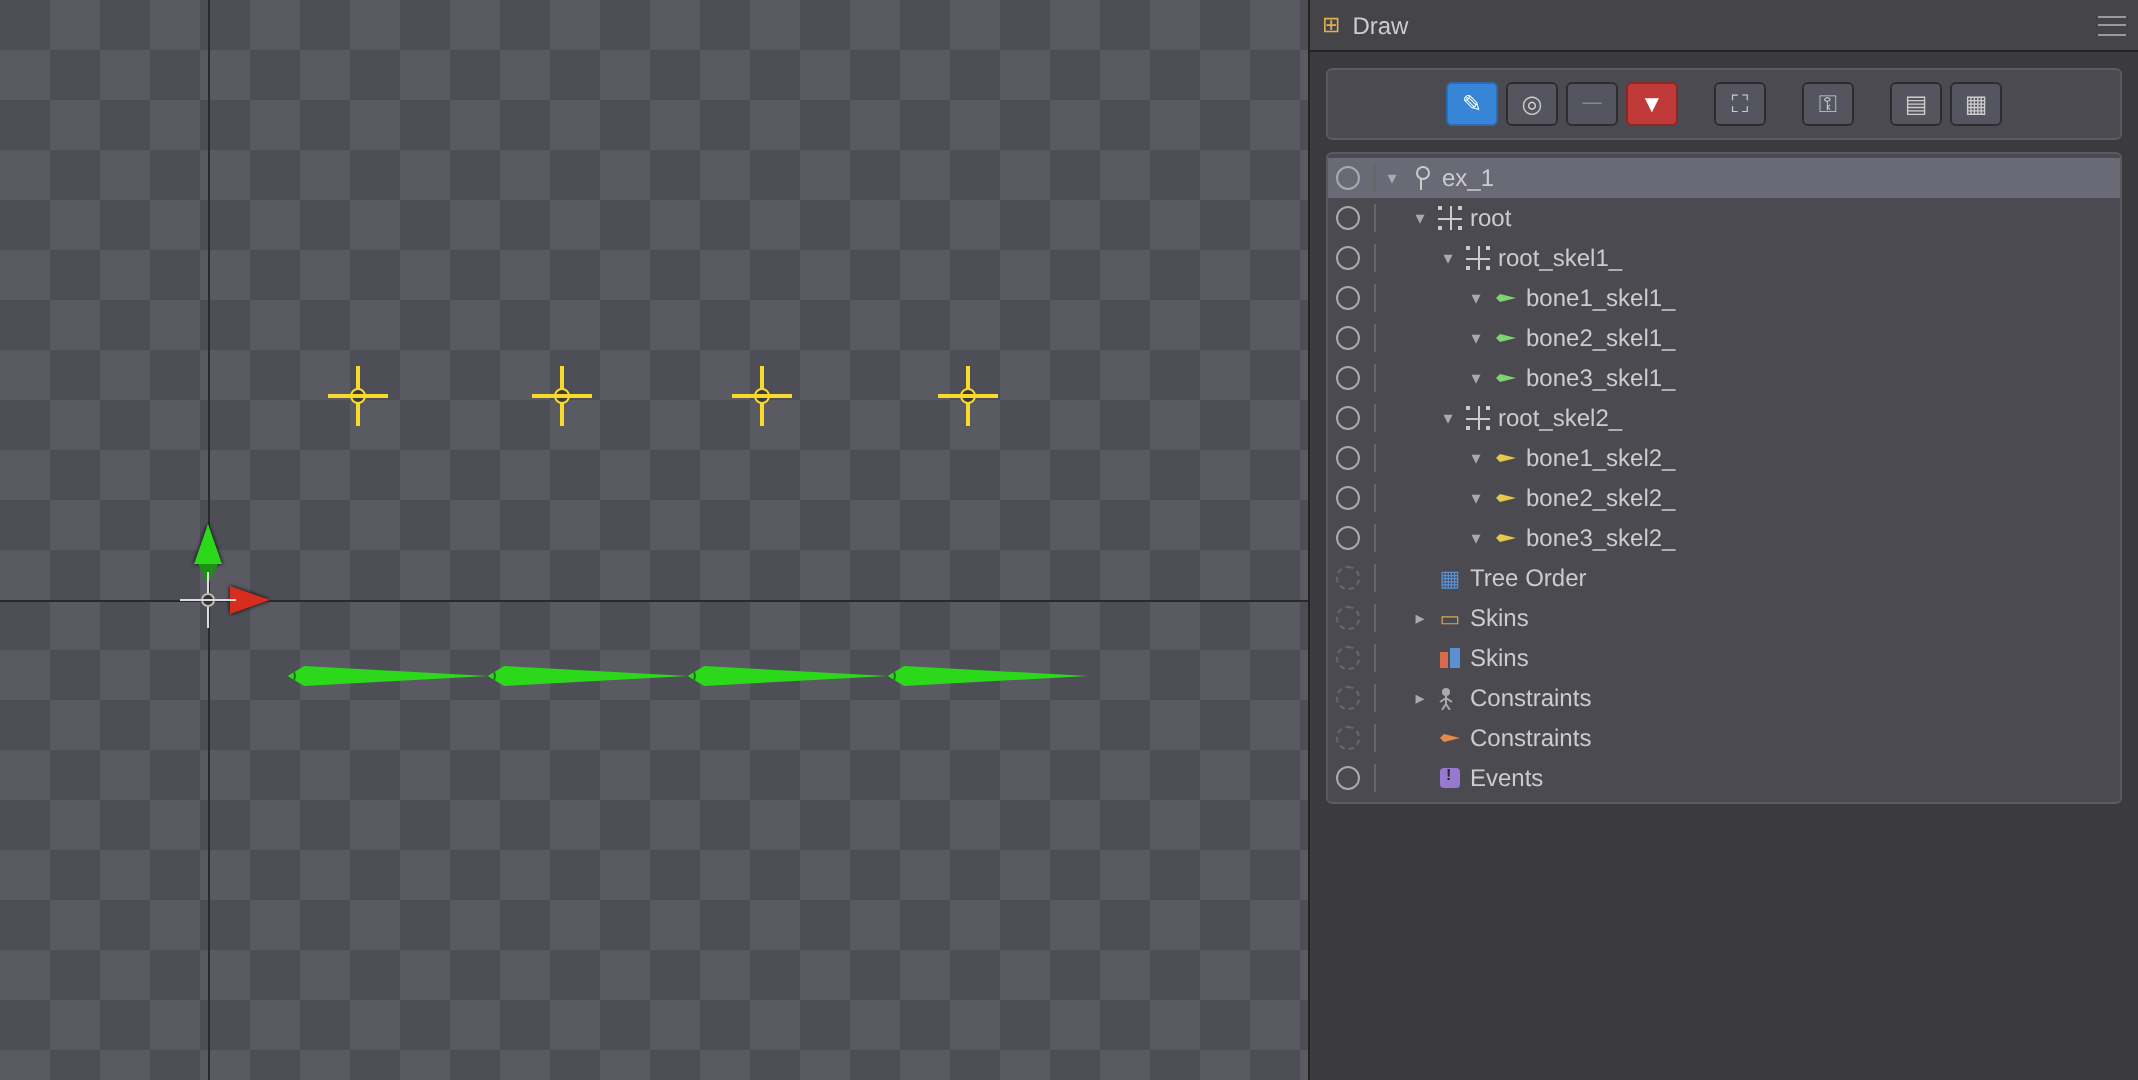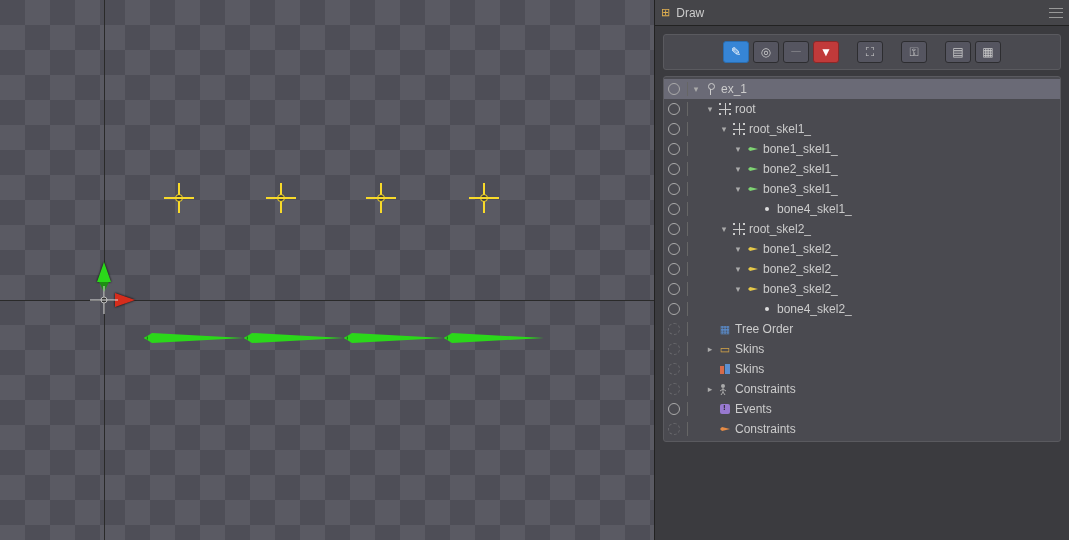--- a/index.html
+++ b/index.html
@@ -211,30 +211,20 @@
           <span class="ind" style="width: 42px;"></span>
           <span class="tw">▾</span>
           <span class="ico">
             <div class="ico-bone"></div>
           </span>
           <span class="lbl">bone3_skel1_</span>
         </div>
         <div class="row">
           <div class="vis"></div>
           <div class="sep"></div>
-          <span class="ind" style="width: 56px;"></span>
-          <span class="tw"></span>
-          <span class="ico">
-            <div class="ico-dot"></div>
-          </span>
-          <span class="lbl">bone4_skel1_</span>
-        </div>
-        <div class="row">
-          <div class="vis"></div>
-          <div class="sep"></div>
           <span class="ind" style="width: 28px;"></span>
           <span class="tw">▾</span>
           <span class="ico">
             <div class="ico-root">
               <div class="d" style="left: 0px; top: 0px;"></div>
               <div class="d" style="left: 10px; top: 0px;"></div>
               <div class="d" style="left: 0px; top: 10px;"></div>
               <div class="d" style="left: 10px; top: 10px;"></div>
             </div>
           </span>
@@ -264,30 +254,20 @@
           <div class="vis"></div>
           <div class="sep"></div>
           <span class="ind" style="width: 42px;"></span>
           <span class="tw">▾</span>
           <span class="ico">
             <div class="ico-bone yellow"></div>
           </span>
           <span class="lbl">bone3_skel2_</span>
         </div>
         <div class="row">
-          <div class="vis"></div>
-          <div class="sep"></div>
-          <span class="ind" style="width: 56px;"></span>
-          <span class="tw"></span>
-          <span class="ico">
-            <div class="ico-dot"></div>
-          </span>
-          <span class="lbl">bone4_skel2_</span>
-        </div>
-        <div class="row">
           <div class="vis off"></div>
           <div class="sep"></div>
           <span class="ind" style="width: 14px;"></span>
           <span class="tw"></span>
           <span class="ico ico-draw">▦</span>
           <span class="lbl">Tree Order</span>
         </div>
         <div class="row">
           <div class="vis off"></div>
           <div class="sep"></div>
@@ -316,34 +296,34 @@
           <span class="tw">▸</span>
           <span class="ico ico-anim">
             <svg width="12" height="12" viewBox="0 0 12 12">
               <circle cx="4" cy="3" r="2" fill="#aaa"></circle>
               <path d="M4 5 L4 9 M4 6 L1 8 M4 6 L7 8 M4 9 L2 12 M4 9 L6 12" stroke="#aaa" stroke-width="1" fill="none"></path>
             </svg>
           </span>
           <span class="lbl">Constraints</span>
         </div>
         <div class="row">
-          <div class="vis"></div>
+          <div class="vis off"></div>
           <div class="sep"></div>
           <span class="ind" style="width: 14px;"></span>
           <span class="tw"></span>
           <span class="ico">
+            <div class="ico-con"></div>
+          </span>
+          <span class="lbl">Constraints</span>
+        </div>
+        <div class="row">
+          <div class="vis"></div>
+          <div class="sep"></div>
+          <span class="ind" style="width: 14px;"></span>
+          <span class="tw"></span>
+          <span class="ico">
             <div class="ico-evt"></div>
           </span>
           <span class="lbl">Events</span>
-        </div>
-        <div class="row">
-          <div class="vis off"></div>
-          <div class="sep"></div>
-          <span class="ind" style="width: 14px;"></span>
-          <span class="tw"></span>
-          <span class="ico">
-            <div class="ico-con"></div>
-          </span>
-          <span class="lbl">Constraints</span>
         </div>
       </div>
   </div>
 </div>
 
 </body></html>

